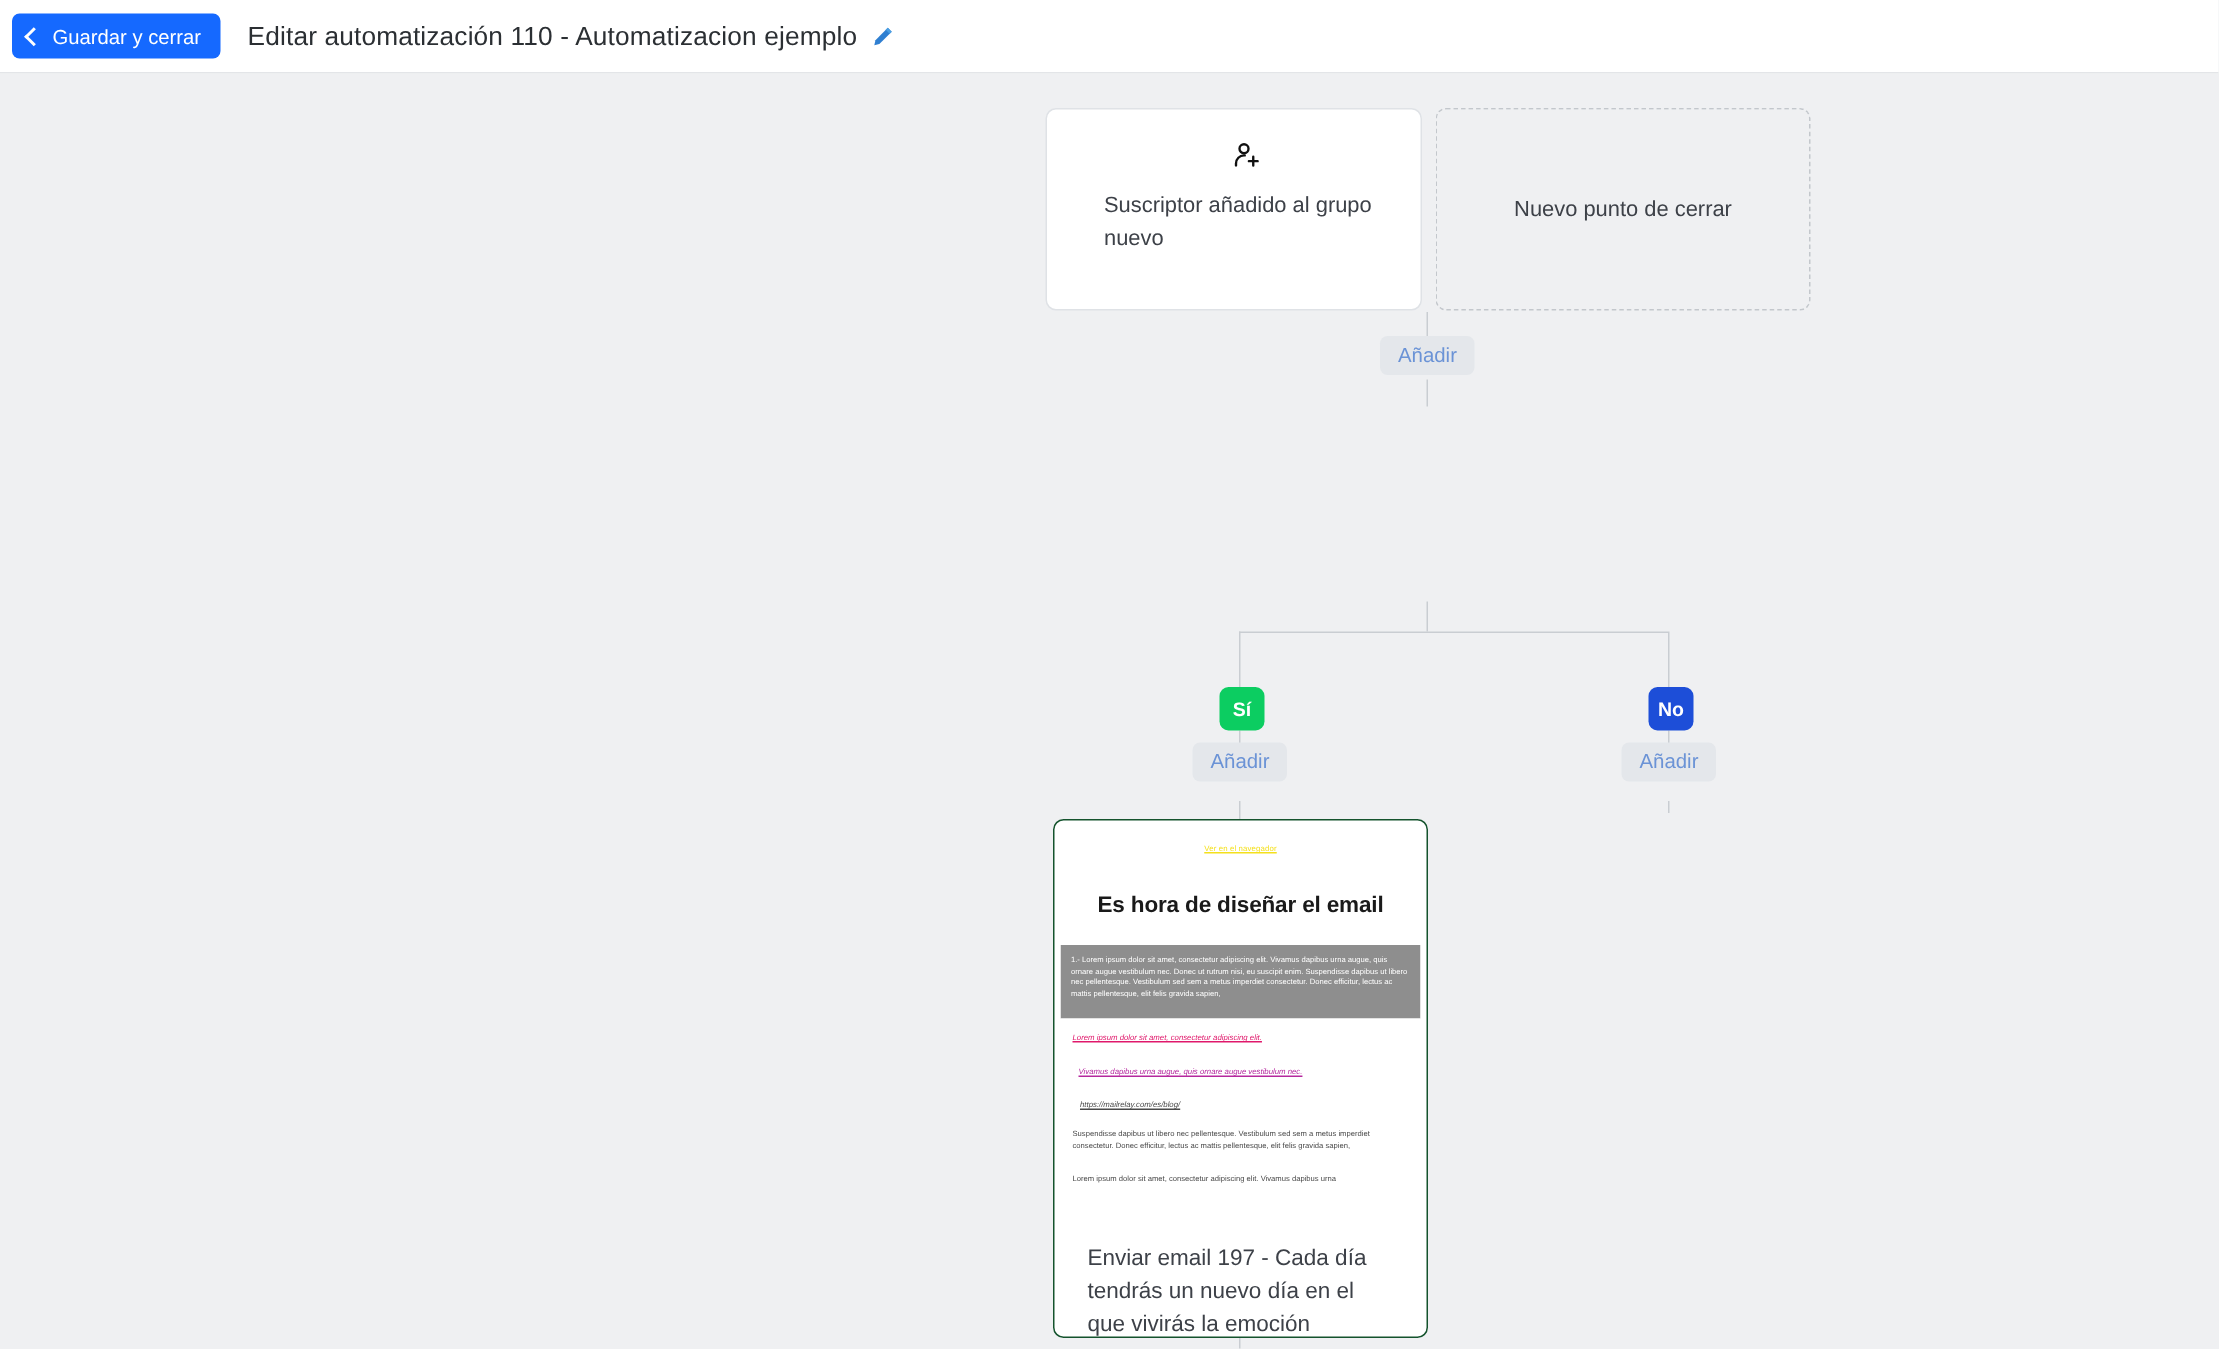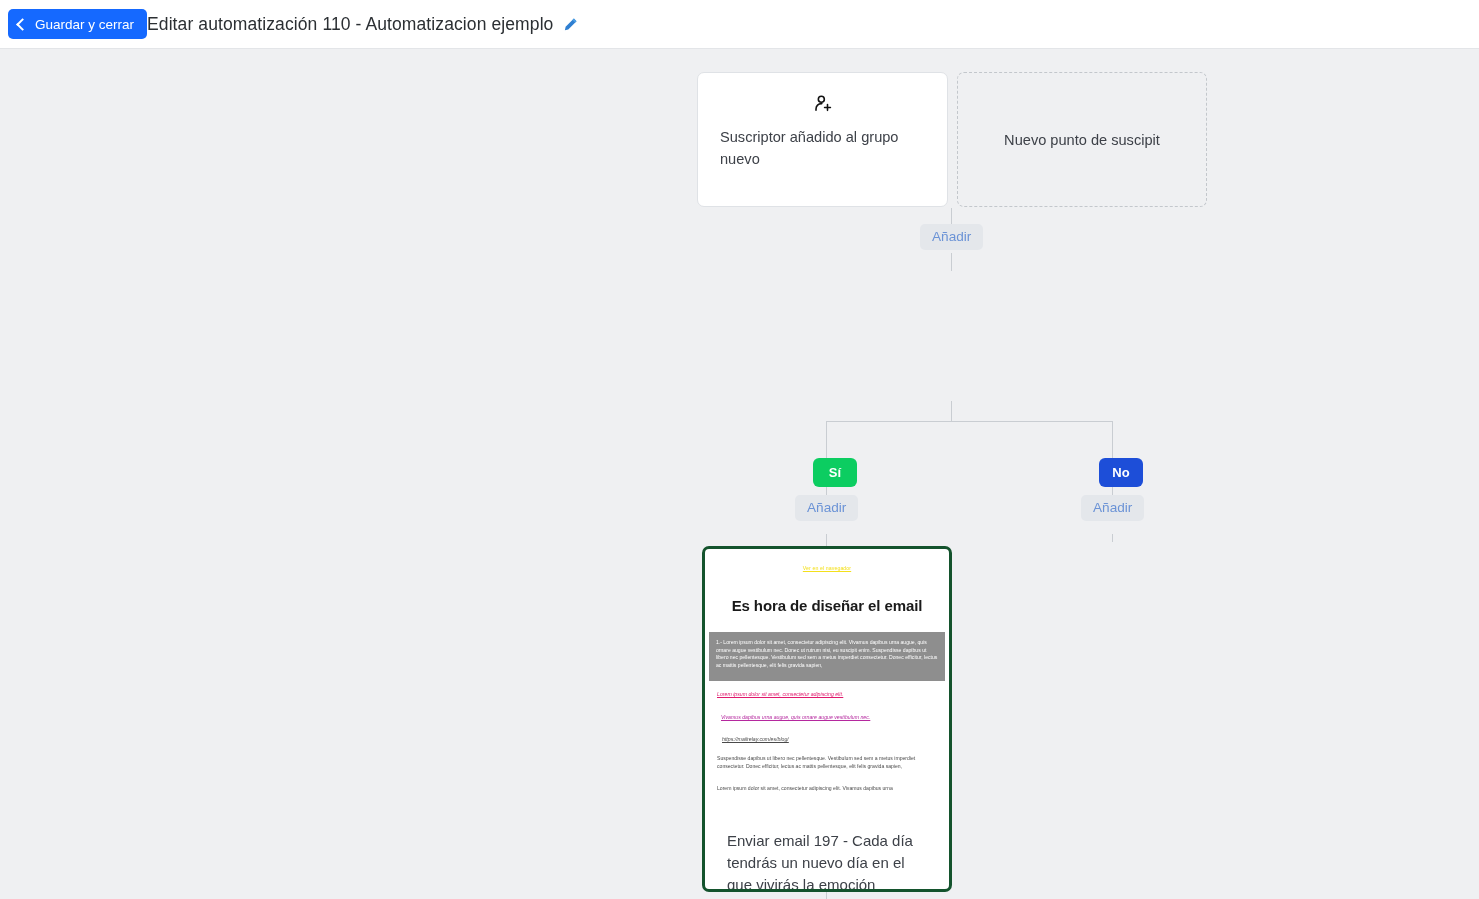--- a/index.html
+++ b/index.html
@@ -44,20 +44,21 @@
   }
   #save-close-btn .chev {
     display: inline-block;
     width: 9px; height: 9px;
     border-left: 2.3px solid #fff;
     border-bottom: 2.3px solid #fff;
     transform: rotate(45deg);
     margin-right: 1px;
   }
   #page-title {
+    margin-left: 18px;
     font-size: 17.5px;
     color: #2b2f33;
     letter-spacing: 0.1px;
     white-space: nowrap;
   }
   #edit-title-icon {
     margin-left: 10px;
     display: inline-flex;
     align-items: center;
     cursor: pointer;
@@ -140,33 +141,33 @@
   
   .branch-badge {
     position: absolute;
     border-radius: 6px;
     color: #ffffff;
     font-size: 13px;
     font-weight: bold;
     display: flex;
     align-items: center;
     justify-content: center;
-    width: 44px;
+    width: 30px;
     height: 29px;
     z-index: 8;
     cursor: pointer;
   }
   .branch-badge.yes { background: #0ccd61; }
   .branch-badge.no  { background: #1d4ed8; }
 
   
   #email-node {
     position: absolute;
     background: #ffffff;
-    border: 3px solid #14532d;
+    border: 1px solid #14532d;
     border-radius: 7px;
     z-index: 5;
     overflow: hidden;
     cursor: pointer;
   }
   #email-preview {
     margin: 4px 4px 0 4px;
     background: #ffffff;
     overflow: hidden;
   }
@@ -267,33 +268,33 @@
   <div class="conn v" style="left:951px; top:352px; height:20px;"></div>
   <div class="conn h" style="left:826px; top:372px; width:286px;"></div>
   <div class="conn v" style="left:826px; top:372px; height:38px;"></div>
   <div class="conn v" style="left:1112px; top:372px; height:38px;"></div>
   <div class="conn v" style="left:826px; top:438px; height:22px;"></div>
   <div class="conn v" style="left:1112px; top:438px; height:22px;"></div>
   <div class="conn v" style="left:826px; top:485px; height:12px;"></div>
   <div class="conn v" style="left:826px; top:843px; height:10px;"></div>
   <div class="conn v" style="left:1112px; top:485px; height:8px;"></div>
 
-  <div class="node-card" style="left:697px; top:23px; width:251px; height:135px;">
+  <div class="node-card" style="left:697px; top:23px; width:251px; height:135px;padding-left:16px;">
     <span class="node-icon">
       <svg width="20" height="20" viewBox="0 0 24 24" aria-hidden="true">
         <circle cx="10" cy="6.2" r="3.6" fill="none" stroke="#111" stroke-width="1.9"></circle>
         <path d="M3.6 19.5 v-1.6 a6.4 6.4 0 0 1 6.4 -6.4 h0.6" fill="none" stroke="#111" stroke-width="1.9" stroke-linecap="round"></path>
         <path d="M17.4 12.6 v7.0 M13.9 16.1 h7.0" stroke="#111" stroke-width="1.9" stroke-linecap="round"></path>
       </svg>
     </span>
     <span class="node-label">Suscriptor añadido al grupo nuevo</span>
   </div>
 
   <div class="entry-placeholder" style="left:957px; top:23px; width:250px; height:135px;">
-    <span>Nuevo punto de suscipit</span>
+    <span>Nuevo punto de cerrar</span>
   </div>
 
   <div class="add-btn" style="left:920px; top:175px;">Añadir</div>
 
 
   <div class="branch-badge yes" style="left:813px; top:409px;">Sí</div>
   <div class="branch-badge no" style="left:1099px; top:409px;">No</div>
 
   <div class="add-btn" style="left:795px; top:446px;">Añadir</div>
   <div class="add-btn" style="left:1081px; top:446px;">Añadir</div>

